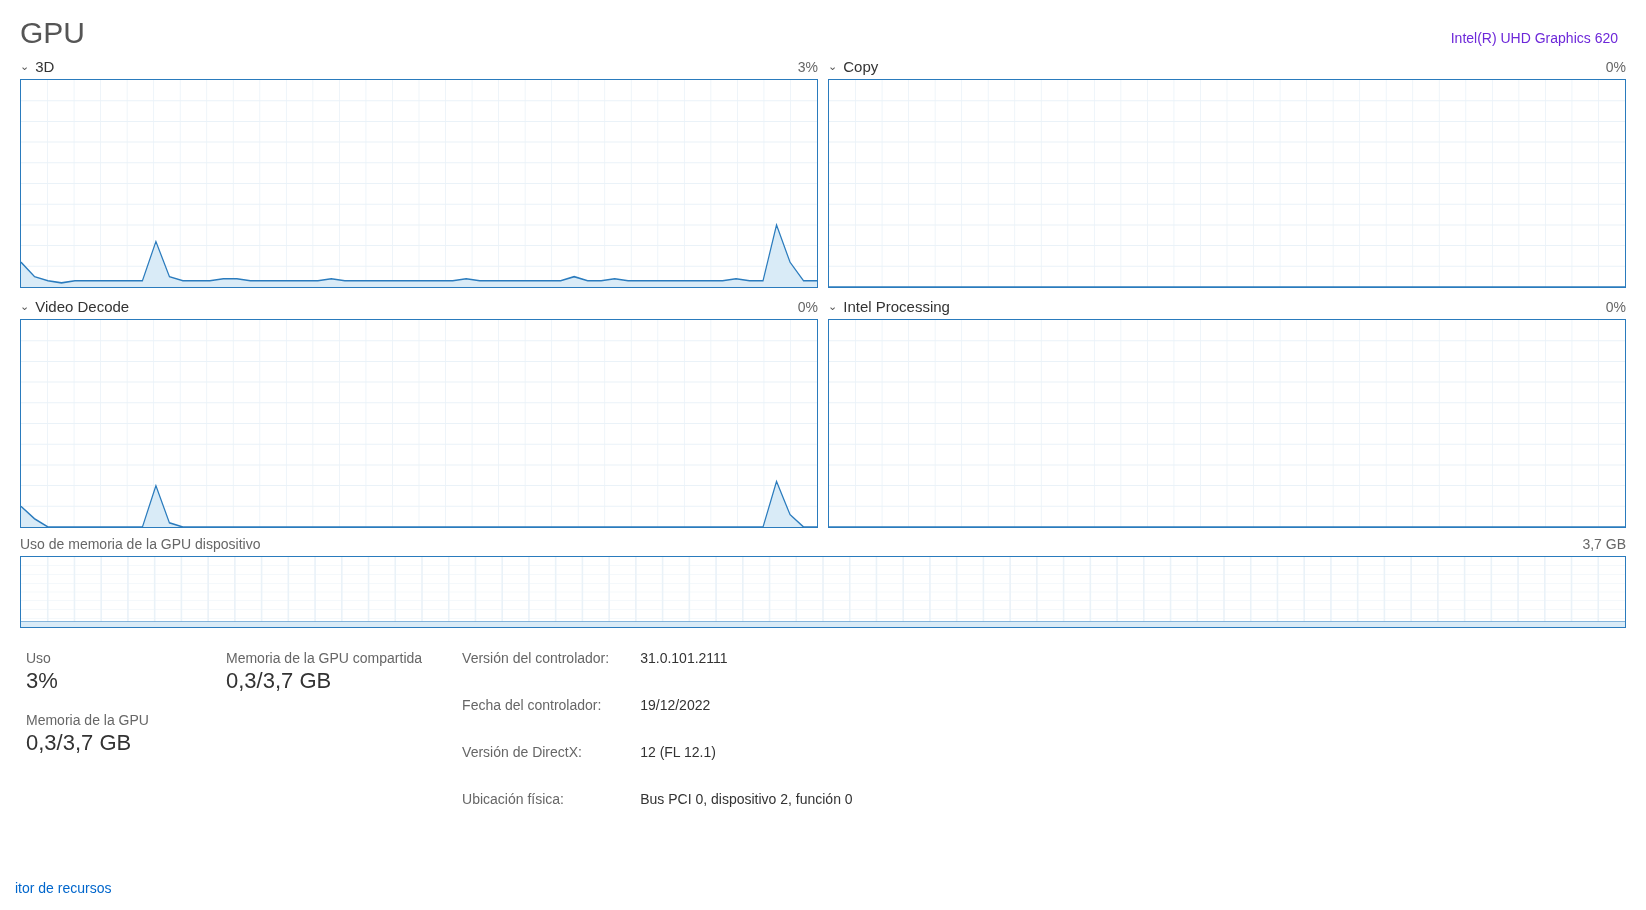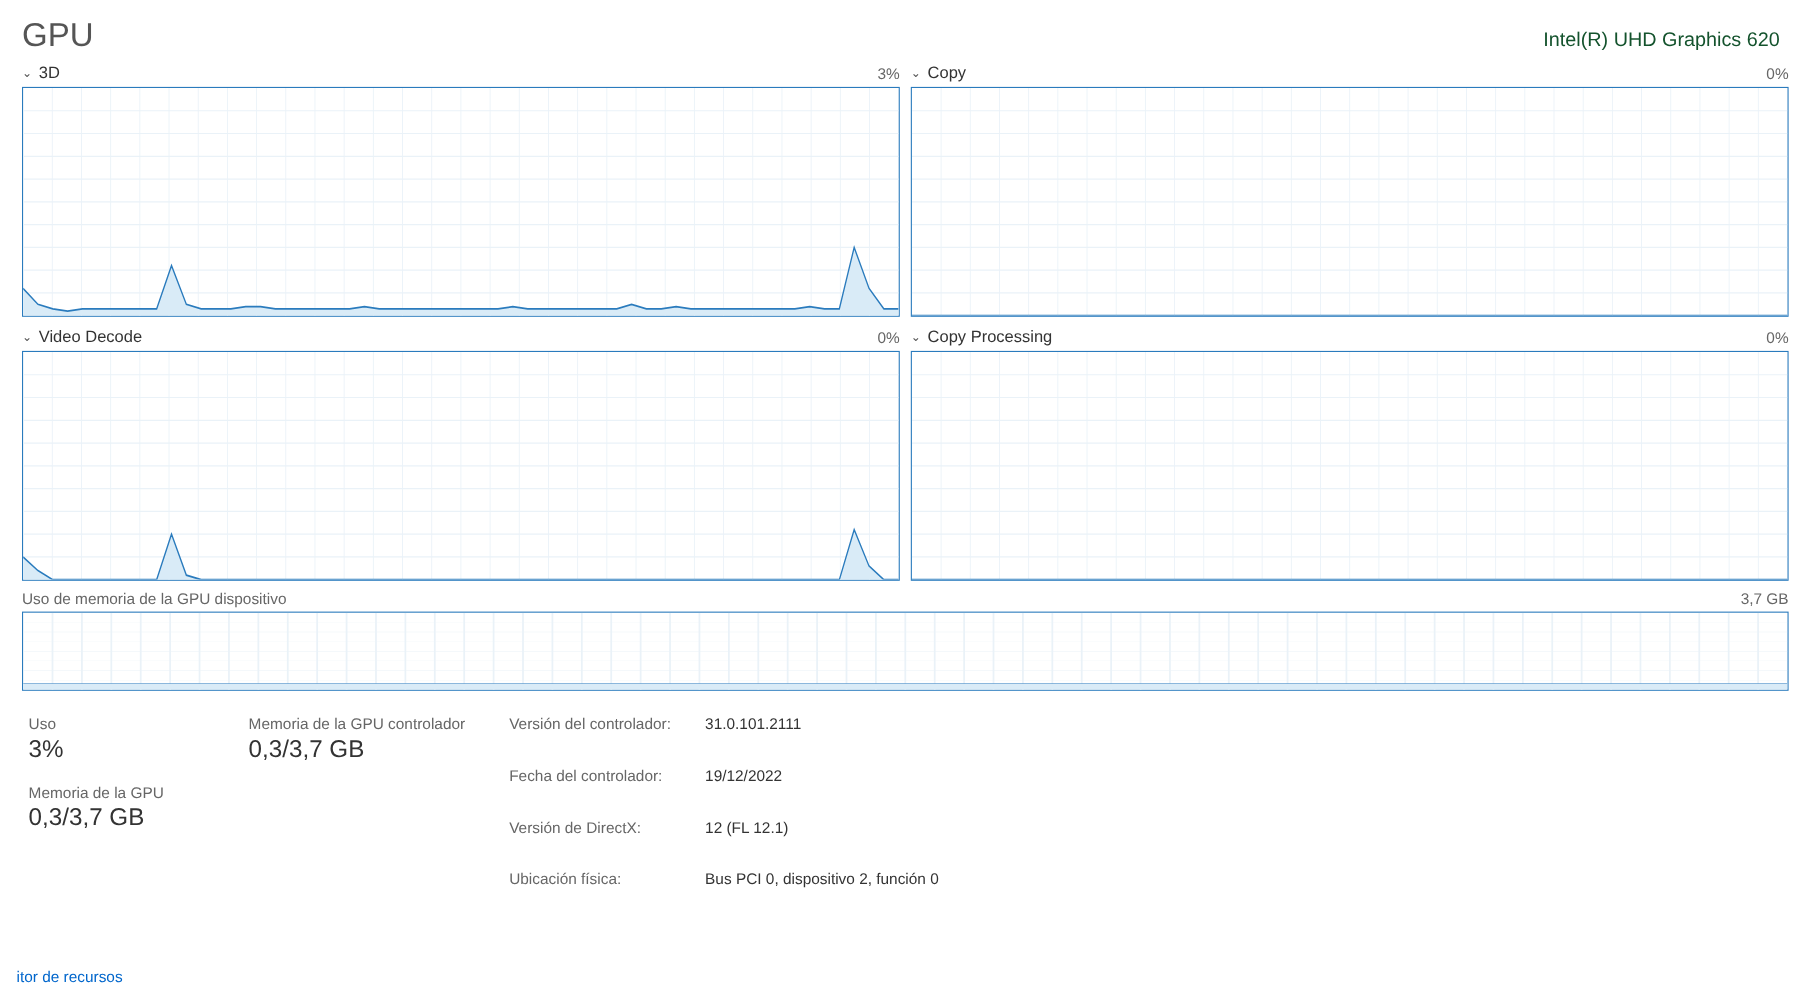--- a/index.html
+++ b/index.html
@@ -18,22 +18,22 @@
     justify-content: space-between;
     align-items: baseline;
     padding: 16px 28px 8px 20px;
   }
   .title {
     font-size: 30px;
     font-weight: 400;
     color: #555;
   }
   .gpu-name {
-    font-size: 18px;
-    color: #14532d;
+    font-size: 14px;
+    color: #6d28d9;
   }
   .charts-2x2 {
     display: grid;
     grid-template-columns: 1fr 1fr;
     grid-template-rows: 1fr 1fr;
     gap: 10px;
     padding: 0 20px;
     height: 470px;
   }
   .chart-block { display: flex; flex-direction: column; }
@@ -264,21 +264,21 @@
           <path d="M 0 200 L 0 180 L 16.949152542372882 192 L 33.898305084745765 200 L 50.84745762711865 200 L 67.79661016949153 200 L 84.7457627118644 200 L 101.6949152542373 200 L 118.64406779661017 200 L 135.59322033898306 200 L 152.54237288135593 200 L 169.4915254237288 160 L 186.4406779661017 196 L 203.3898305084746 200 L 220.33898305084745 200 L 237.28813559322035 200 L 254.23728813559322 200 L 271.1864406779661 200 L 288.135593220339 200 L 305.08474576271186 200 L 322.03389830508473 200 L 338.9830508474576 200 L 355.9322033898305 200 L 372.8813559322034 200 L 389.8305084745763 200 L 406.7796610169492 200 L 423.728813559322 200 L 440.6779661016949 200 L 457.6271186440678 200 L 474.5762711864407 200 L 491.52542372881356 200 L 508.47457627118644 200 L 525.4237288135594 200 L 542.3728813559322 200 L 559.322033898305 200 L 576.271186440678 200 L 593.2203389830509 200 L 610.1694915254237 200 L 627.1186440677966 200 L 644.0677966101695 200 L 661.0169491525423 200 L 677.9661016949152 200 L 694.9152542372882 200 L 711.864406779661 200 L 728.8135593220338 200 L 745.7627118644068 200 L 762.7118644067797 200 L 779.6610169491526 200 L 796.6101694915254 200 L 813.5593220338984 200 L 830.5084745762712 200 L 847.457627118644 200 L 864.406779661017 200 L 881.3559322033898 200 L 898.3050847457628 200 L 915.2542372881356 200 L 932.2033898305084 200 L 949.1525423728814 156 L 966.1016949152543 188 L 983.0508474576271 200 L 1000 200 L 1000 200 Z" fill="#d9ebf7"></path>
           <path d="M 0 180 L 16.949152542372882 192 L 33.898305084745765 200 L 50.84745762711865 200 L 67.79661016949153 200 L 84.7457627118644 200 L 101.6949152542373 200 L 118.64406779661017 200 L 135.59322033898306 200 L 152.54237288135593 200 L 169.4915254237288 160 L 186.4406779661017 196 L 203.3898305084746 200 L 220.33898305084745 200 L 237.28813559322035 200 L 254.23728813559322 200 L 271.1864406779661 200 L 288.135593220339 200 L 305.08474576271186 200 L 322.03389830508473 200 L 338.9830508474576 200 L 355.9322033898305 200 L 372.8813559322034 200 L 389.8305084745763 200 L 406.7796610169492 200 L 423.728813559322 200 L 440.6779661016949 200 L 457.6271186440678 200 L 474.5762711864407 200 L 491.52542372881356 200 L 508.47457627118644 200 L 525.4237288135594 200 L 542.3728813559322 200 L 559.322033898305 200 L 576.271186440678 200 L 593.2203389830509 200 L 610.1694915254237 200 L 627.1186440677966 200 L 644.0677966101695 200 L 661.0169491525423 200 L 677.9661016949152 200 L 694.9152542372882 200 L 711.864406779661 200 L 728.8135593220338 200 L 745.7627118644068 200 L 762.7118644067797 200 L 779.6610169491526 200 L 796.6101694915254 200 L 813.5593220338984 200 L 830.5084745762712 200 L 847.457627118644 200 L 864.406779661017 200 L 881.3559322033898 200 L 898.3050847457628 200 L 915.2542372881356 200 L 932.2033898305084 200 L 949.1525423728814 156 L 966.1016949152543 188 L 983.0508474576271 200 L 1000 200 " fill="none" stroke="#2a7bbd" stroke-width="1.5"></path>
         </svg>
       </div>
   </div>
 
   <div class="chart-block">
     <div class="chart-hdr">
       <span class="chart-hdr-left">
         <span class="chev">⌄</span>
-        <span>Copy Processing</span>
+        <span>Intel Processing</span>
       </span>
       <span class="chart-val">0%</span>
     </div>
     <div class="chart-box">
         <svg viewBox="0 0 1000 200" preserveAspectRatio="none">
           <line x1="0" x2="1000" y1="20" y2="20" stroke="#eaf2f8" stroke-width="1"></line>
           <line x1="0" x2="1000" y1="40" y2="40" stroke="#eaf2f8" stroke-width="1"></line>
           <line x1="0" x2="1000" y1="60" y2="60" stroke="#eaf2f8" stroke-width="1"></line>
           <line x1="0" x2="1000" y1="80" y2="80" stroke="#eaf2f8" stroke-width="1"></line>
           <line x1="0" x2="1000" y1="100" y2="100" stroke="#eaf2f8" stroke-width="1"></line>
@@ -410,21 +410,21 @@
       <div class="val">3%</div>
     </div>
     <div class="stat-item">
       <div class="lbl">Memoria de la GPU</div>
       <div class="val">0,3/3,7 GB</div>
     </div>
   </div>
 
   <div class="stat-col">
     <div class="stat-item">
-      <div class="lbl">Memoria de la GPU controlador</div>
+      <div class="lbl">Memoria de la GPU compartida</div>
       <div class="val">0,3/3,7 GB</div>
     </div>
   </div>
 
   <div class="detail-col">
     <div class="dlbl">Versión del controlador:</div>
     <div class="dval">31.0.101.2111</div>
     <div class="dlbl">Fecha del controlador:</div>
     <div class="dval">19/12/2022</div>
     <div class="dlbl">Versión de DirectX:</div>

